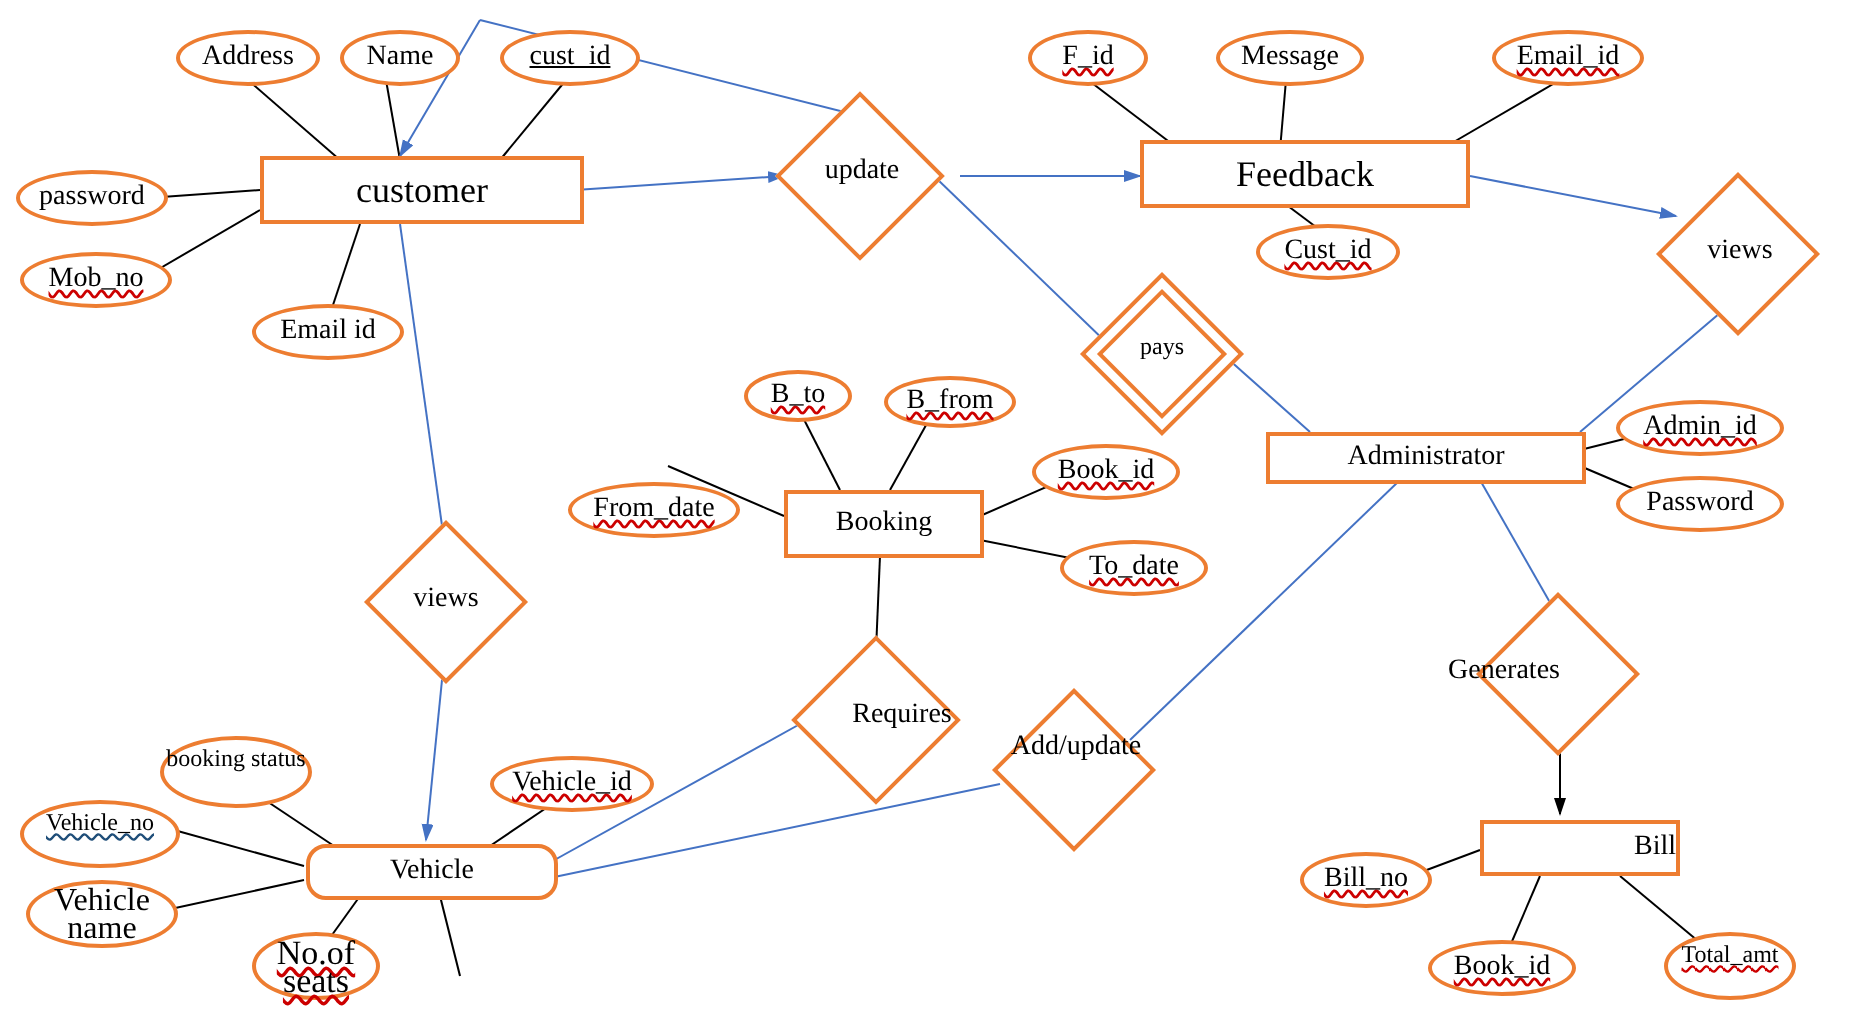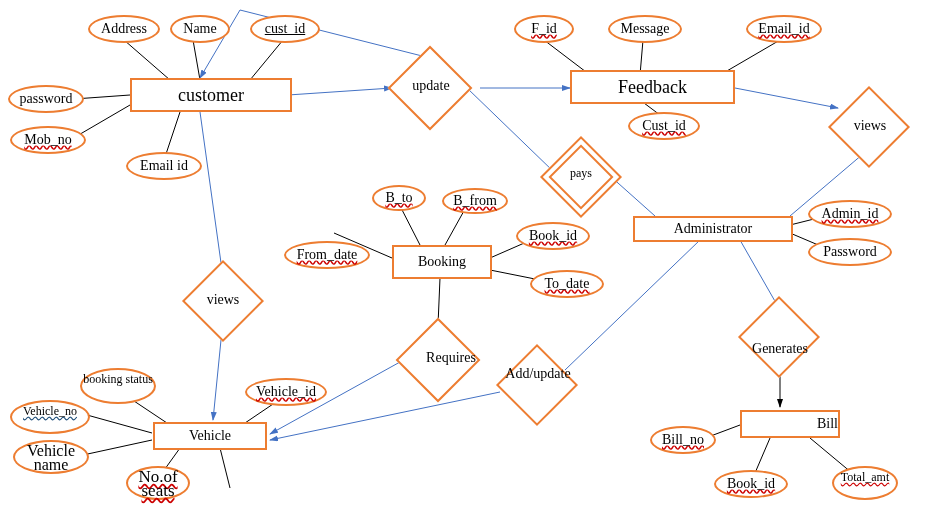--- a/index.html
+++ b/index.html
@@ -126,21 +126,21 @@
 </svg>
 
 <div class="entity" style="left:130px; top:78px; width:162px; height:34px; font-size:18px; line-height:30px;">customer</div>
 
 <div class="entity" style="left:570px; top:70px; width:165px; height:34px; font-size:18px; line-height:30px;">Feedback</div>
 
 <div class="entity" style="left:633px; top:216px; width:160px; height:26px; line-height:22px;">Administrator</div>
 
 <div class="entity" style="left:392px; top:245px; width:100px; height:34px; line-height:30px;">Booking</div>
 
-<div class="entity" style="left:153px; top:422px; width:114px; height:28px; line-height:24px;">Vehicle</div>
+<div class="entity" style="left:153px; top:422px; width:126px; height:28px; line-height:24px;border-radius:10px;">Vehicle</div>
 
 <div class="entity" style="left:740px; top:410px; width:100px; height:28px; line-height:24px;text-align:right;">Bill</div>
 
 <div class="attr" style="left:88px; top:15px; width:72px; height:28px; line-height:24px;">Address</div>
 <div class="attr" style="left:170px; top:15px; width:60px; height:28px; line-height:24px;">Name</div>
 <div class="attr" style="left:250px; top:15px; width:70px; height:28px; line-height:24px;"><span class="underline">cust_id</span></div>
 <div class="attr" style="left:8px; top:85px; width:76px; height:28px; line-height:24px;">password</div>
 <div class="attr" style="left:10px; top:126px; width:76px; height:28px; line-height:24px;"><span class="squiggly">Mob_no</span></div>
 <div class="attr" style="left:126px; top:152px; width:76px; height:28px; line-height:24px;">Email id</div>
 
@@ -182,13 +182,13 @@
 <div class="diamond" style="left:194px; top:272px; width:58px; height:58px;"></div>
 <div class="diamond-label" style="left:190px; top:292px; width:66px;">views</div>
 
 <div class="diamond" style="left:408px; top:330px; width:60px; height:60px;"></div>
 <div class="diamond-label" style="left:414px; top:350px; width:74px;">Requires</div>
 
 <div class="diamond" style="left:508px; top:356px; width:58px; height:58px;"></div>
 <div class="diamond-label" style="left:500px; top:366px; width:76px; line-height:16px;">Add/update</div>
 
 <div class="diamond" style="left:750px; top:308px; width:58px; height:58px;"></div>
-<div class="diamond-label" style="left:742px; top:328px; width:76px;margin-top:13px;">Generates</div>
+<div class="diamond-label" style="left:714px; top:328px; width:76px;">Generates</div>
 
 </body></html>

